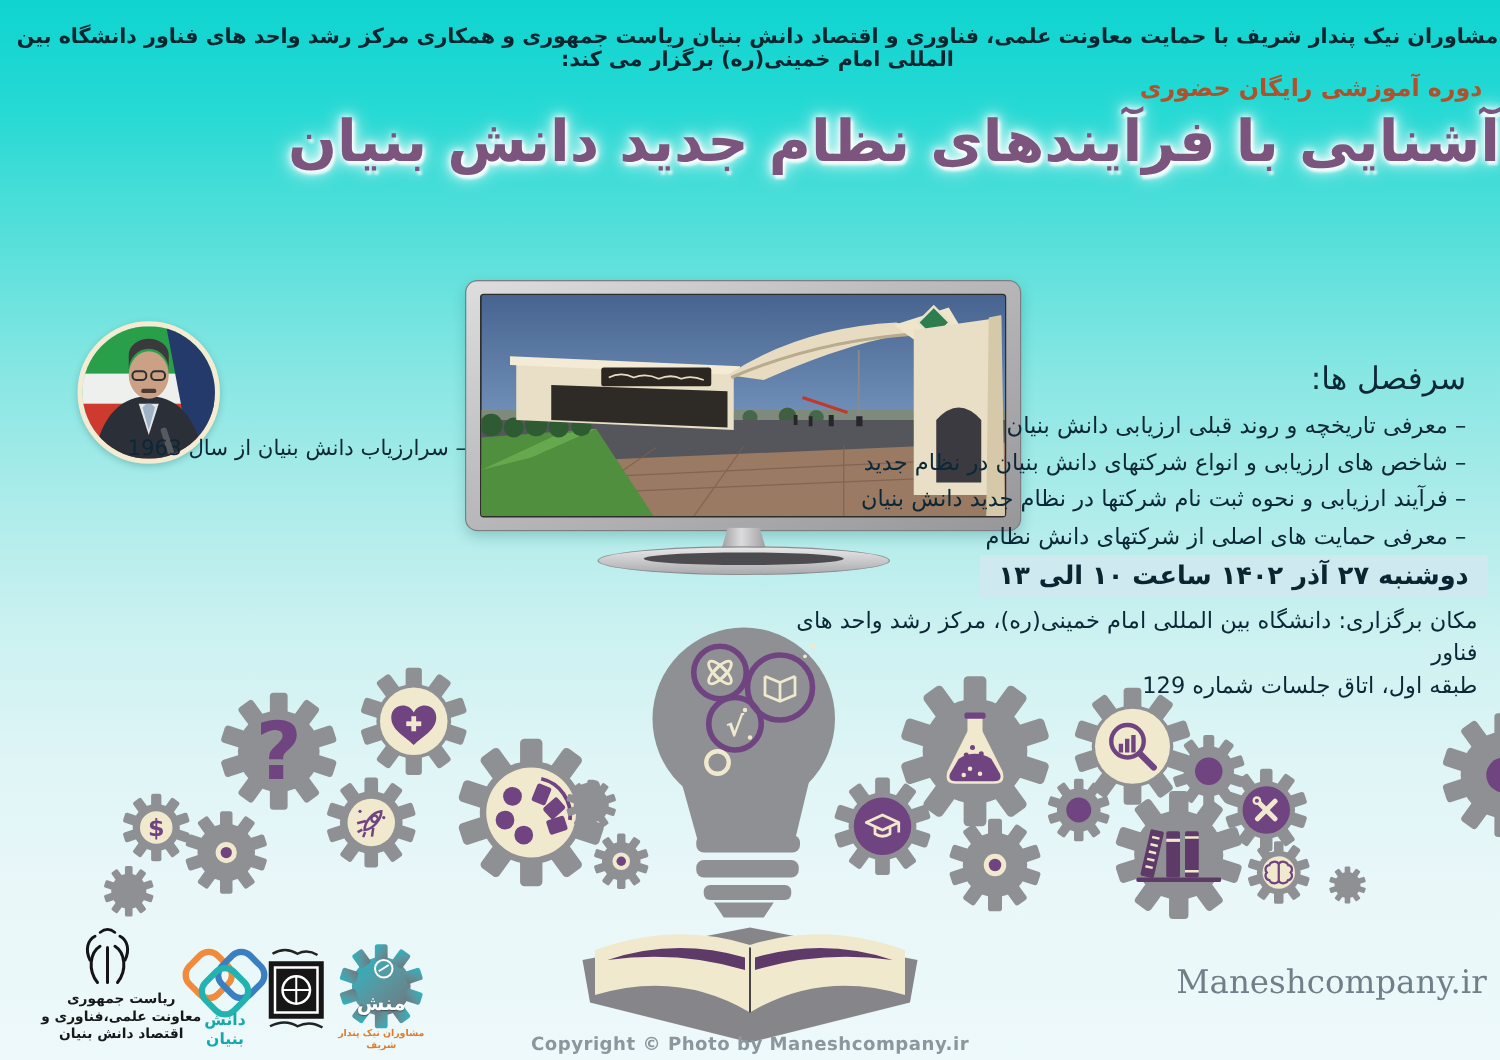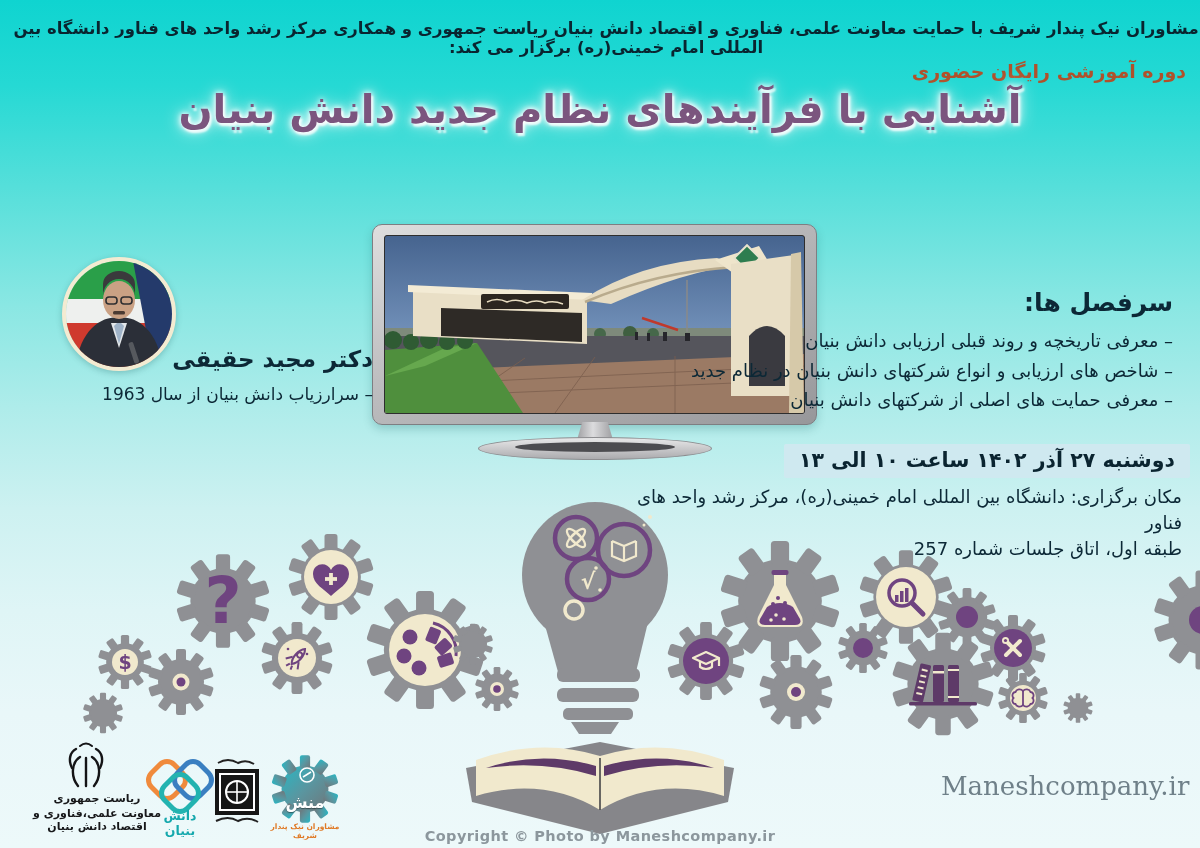--- a/index.html
+++ b/index.html
@@ -6,22 +6,22 @@
   .poster{
     position:relative;width:1200px;height:848px;overflow:hidden;
     font-family:"DejaVu Sans",sans-serif;
     background:linear-gradient(180deg,#0fd4d0 0%,#25d9d4 10%,#55dfda 22%,#8ae7e3 36%,#aeecea 48%,#cdf1f1 60%,#dff5f6 72%,#e9f7f9 84%,#edf9fa 100%);
   }
   .rtl{direction:rtl;}
   .abs{position:absolute;}
   .top-notice{top:19px;left:0;right:0;text-align:center;font-size:16.5px;font-weight:bold;color:#092530;letter-spacing:0;margin-left:12px;}
   .course-type{top:60px;right:14px;font-size:19px;font-weight:bold;color:#b0512b;}
   .main-title{
-    top:86px;left:0;right:0;text-align:center;
-    font-size:40px;font-weight:bold;color:#7b557e;
+    top:86px;left:0;right:0;
+    font-size:46px;font-weight:bold;color:#7b557e;
     text-shadow:0 0 5px #ffffff,0 0 10px #ffffff,0 0 18px rgba(255,255,255,.95),2px 3px 2px rgba(255,255,255,.75);
   }
   
   .monitor{left:372px;top:224px;width:443px;height:199px;border-radius:10px;
     background:linear-gradient(155deg,#dedede 0%,#bdbdbf 40%,#97979a 100%);
     border:1px solid #7e7e82;box-shadow:0 4px 10px rgba(0,80,80,.22);}
   .screen{position:absolute;left:11px;top:10px;right:11px;bottom:10px;background:#1c1c1c;border-radius:3px;border:1px solid #2e2e2e;overflow:hidden;}
   .stand-neck{left:575px;top:422px;width:40px;height:25px;
     background:linear-gradient(90deg,#98989b,#dcdcde 45%,#98989b);
     clip-path:polygon(18% 0,82% 0,100% 100%,0% 100%);}
@@ -29,21 +29,21 @@
     background:linear-gradient(180deg,#e8e8e9,#ababae);border:1px solid #8d8d90;}
   .stand-base-inner{position:absolute;left:36px;top:4px;width:160px;height:10px;border-radius:50%;background:#4c4c50;}
   
   .photo{left:62px;top:257px;width:106px;height:106px;border-radius:50%;overflow:hidden;
     border:4px solid #f3ebd2;box-shadow:0 2px 6px rgba(0,70,70,.25);background:#9db;}
   .speaker-block{top:346px;right:827px;width:340px;text-align:right;color:#0c2836;}
   .speaker-name{font-size:23px;font-weight:bold;margin-bottom:9px;}
   .speaker-role{font-size:17px;line-height:27px;}
   
   .topics{top:288px;right:27px;width:620px;text-align:right;color:#0c2836;}
-  .topics-heading{font-size:25px;font-weight:bold;margin-bottom:9px;}
+  .topics-heading{font-size:25px;font-weight:normal;margin-bottom:9px;}
   .topic-item{font-size:18px;line-height:29.5px;}
   
   .date-box{top:444px;right:10px;background:#cfe9f0;padding:4px 15px 6px 15px;font-size:20.5px;font-weight:bold;color:#0a2430;border-radius:2px;}
   .location{top:484px;right:18px;width:560px;text-align:right;font-size:18px;line-height:26px;color:#0c2836;}
   
   .website{left:941px;top:771px;width:215px;text-align:center;font-family:"DejaVu Serif",serif;font-size:26px;color:#6f8089;}
   .phones{left:941px;top:804px;width:215px;text-align:center;font-size:17.5px;font-weight:bold;color:#78ululu;color:#7a8b93;}
   .copyright{left:0;right:0;top:828px;text-align:center;font-size:14.5px;font-weight:bold;color:#8c979d;letter-spacing:.4px;}
   .gov-text1{left:38px;top:792px;width:118px;text-align:center;font-size:11px;font-weight:bold;color:#17181a;}
   .gov-text2{left:22px;top:807px;width:150px;text-align:center;font-size:11px;font-weight:bold;color:#17181a;}
@@ -378,35 +378,35 @@
       <ellipse cx="0" cy="-14" rx="16" ry="19" fill="#caa184"></ellipse>
       <path d="M-16,-18 A16 17 0 0 1 16,-18 L16,-30 A16 13 0 0 0 -16,-30 Z" fill="#3a3a3c"></path>
       <rect x="-13" y="-17" width="11" height="7" rx="3" fill="none" stroke="#2e2e30" stroke-width="1.6"></rect>
       <rect x="2" y="-17" width="11" height="7" rx="3" fill="none" stroke="#2e2e30" stroke-width="1.6"></rect>
       <rect x="-6" y="-3" width="12" height="3.4" rx="1.5" fill="#4a3a32"></rect>
       <rect x="12" y="28" width="5" height="22" rx="2" transform="rotate(-18 14 38)" fill="#56595e"></rect>
     </svg>
   </div>
 
   <div class="abs rtl speaker-block">
-    <div class="speaker-name">دکتر مجید حقیقی</div>
     <div class="speaker-role">– سرارزیاب دانش بنیان از سال 1963</div>
   </div>
 
   <div class="abs rtl topics">
     <div class="topics-heading">سرفصل ها:</div>
     <div class="topic-item">– معرفی تاریخچه و روند قبلی ارزیابی دانش بنیان</div>
     <div class="topic-item">– شاخص های ارزیابی و انواع شرکتهای دانش بنیان در نظام جدید</div>
-    <div class="topic-item">– معرفی حمایت های اصلی از شرکتهای دانش بنیان</div>
+    <div class="topic-item">– فرآیند ارزیابی و نحوه ثبت نام شرکتها در نظام جدید دانش بنیان</div>
+    <div class="topic-item">– معرفی حمایت های اصلی از شرکتهای دانش نظام</div>
   </div>
 
   <div class="abs rtl date-box">دوشنبه ۲۷ آذر ۱۴۰۲ ساعت ۱۰ الی ۱۳</div>
   <div class="abs rtl location">
     <div>مکان برگزاری: دانشگاه بین المللی امام خمینی(ره)، مرکز رشد واحد های فناور</div>
-    <div>طبقه اول، اتاق جلسات شماره 257</div>
+    <div>طبقه اول، اتاق جلسات شماره 129</div>
   </div>
 
   <div class="abs gov-text1 rtl">ریاست جمهوری</div>
   <div class="abs gov-text2 rtl">معاونت علمی،فناوری و اقتصاد دانش بنیان</div>
   <div class="abs danesh-label rtl">دانش بنیان</div>
   <div class="abs manesh-label rtl">منش</div>
   <div class="abs manesh-caption rtl">مشاوران نیک پندار شریف</div>
 
   <div class="abs website">Maneshcompany.ir</div>
   <div class="abs copyright">Copyright © Photo by Maneshcompany.ir</div>

